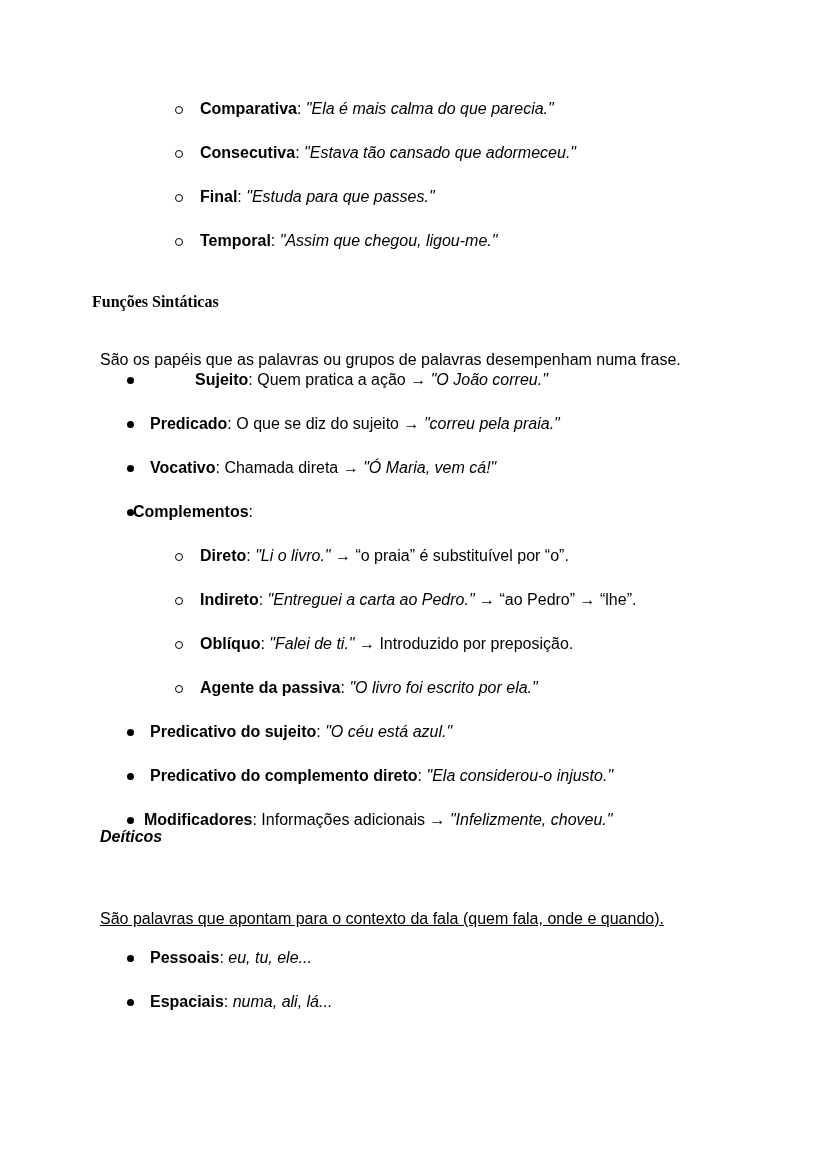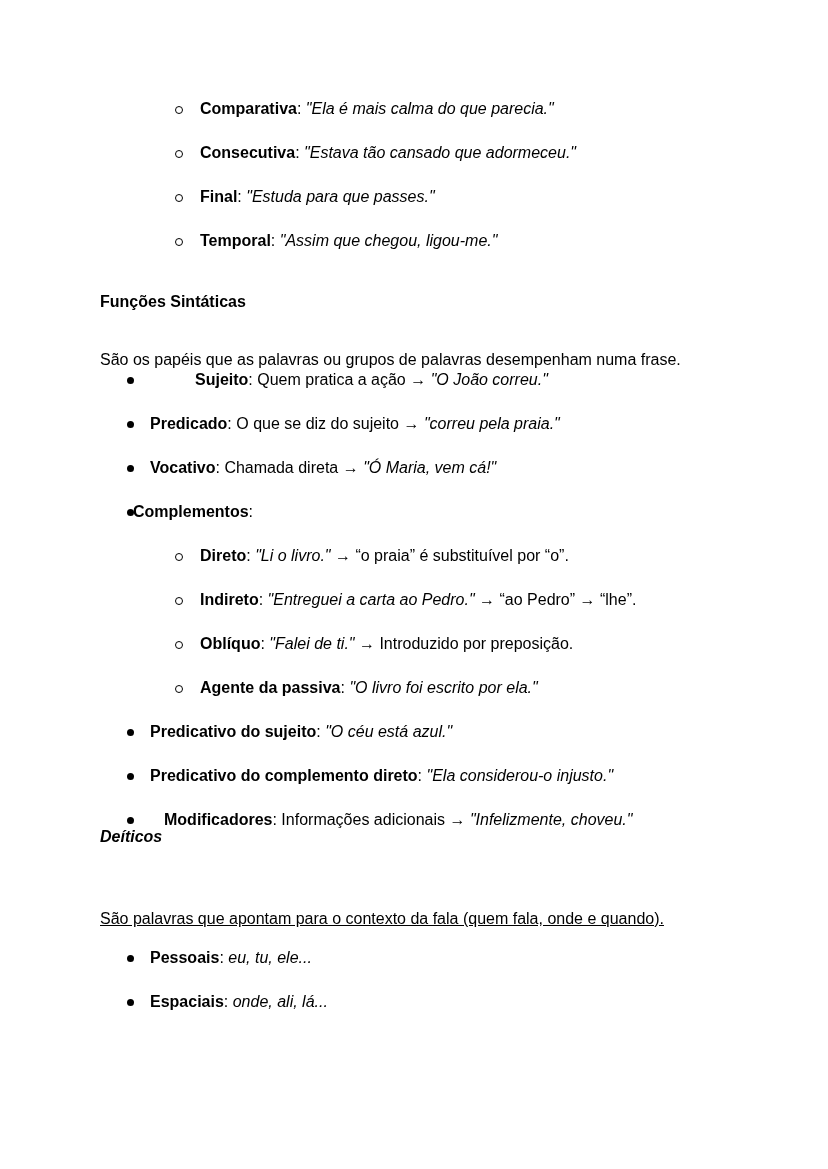--- a/index.html
+++ b/index.html
@@ -38,21 +38,21 @@
   <div class="line" style="left:200px;top:187px;">
     <span class="b">Final</span><span>: </span><span class="i">"Estuda para que passes."</span>
   </div>
 
   <span class="bullet-circle" style="left:175px;top:238px;"></span>
   <div class="line" style="left:200px;top:231px;">
     <span class="b">Temporal</span><span>: </span><span class="i">"Assim que chegou, ligou-me."</span>
   </div>
 </div>
 
-<div class="line b" style="left:100px;top:292px;">Funções Sintáticas</div>
+<div class="line b" style="left:92px;top:292px;font-family:Liberation Serif, serif;">Funções Sintáticas</div>
 <div class="line" style="left:100px;top:350px;">São os papéis que as palavras ou grupos de palavras desempenham numa frase.</div>
 
 <span class="bullet-disc" style="left:127px;top:377px;"></span>
 <div class="line" style="left:150px;top:370px;margin-left:45px;">
   <span class="b">Sujeito</span><span>: </span><span>Quem pratica a ação → </span><span class="i">"O João correu."</span>
 </div>
 
 <span class="bullet-disc" style="left:127px;top:421px;"></span>
 <div class="line" style="left:150px;top:414px;">
   <span class="b">Predicado</span><span>: </span><span>O que se diz do sujeito → </span><span class="i">"correu pela praia."</span>
@@ -92,28 +92,28 @@
 <div class="line" style="left:150px;top:722px;">
   <span class="b">Predicativo do sujeito</span><span>: </span><span class="i">"O céu está azul."</span>
 </div>
 
 <span class="bullet-disc" style="left:127px;top:773px;"></span>
 <div class="line" style="left:150px;top:766px;">
   <span class="b">Predicativo do complemento direto</span><span>: </span><span class="i">"Ela considerou-o injusto."</span>
 </div>
 
 <span class="bullet-disc" style="left:127px;top:817px;"></span>
-<div class="line" style="left:164px;top:810px;">
+<div class="line" style="left:144px;top:810px;">
   <span class="b">Modificadores</span><span>: </span><span>Informações adicionais → </span><span class="i">"Infelizmente, choveu."</span>
 </div>
 
 <div class="line b" style="left:100px;top:827px;font-style:italic;">Deíticos</div>
 <div class="line" style="left:100px;top:909px;text-decoration:underline;">São palavras que apontam para o contexto da fala (quem fala, onde e quando).</div>
 
 <span class="bullet-disc" style="left:127px;top:955px;"></span>
 <div class="line" style="left:150px;top:948px;">
   <span class="b">Pessoais</span><span>: </span><span class="i">eu, tu, ele...</span>
 </div>
 
 <span class="bullet-disc" style="left:127px;top:999px;"></span>
 <div class="line" style="left:150px;top:992px;">
-  <span class="b">Espaciais</span><span>: </span><span class="i">onde, ali, lá...</span>
+  <span class="b">Espaciais</span><span>: </span><span class="i">numa, ali, lá...</span>
 </div>
 
 </body></html>

